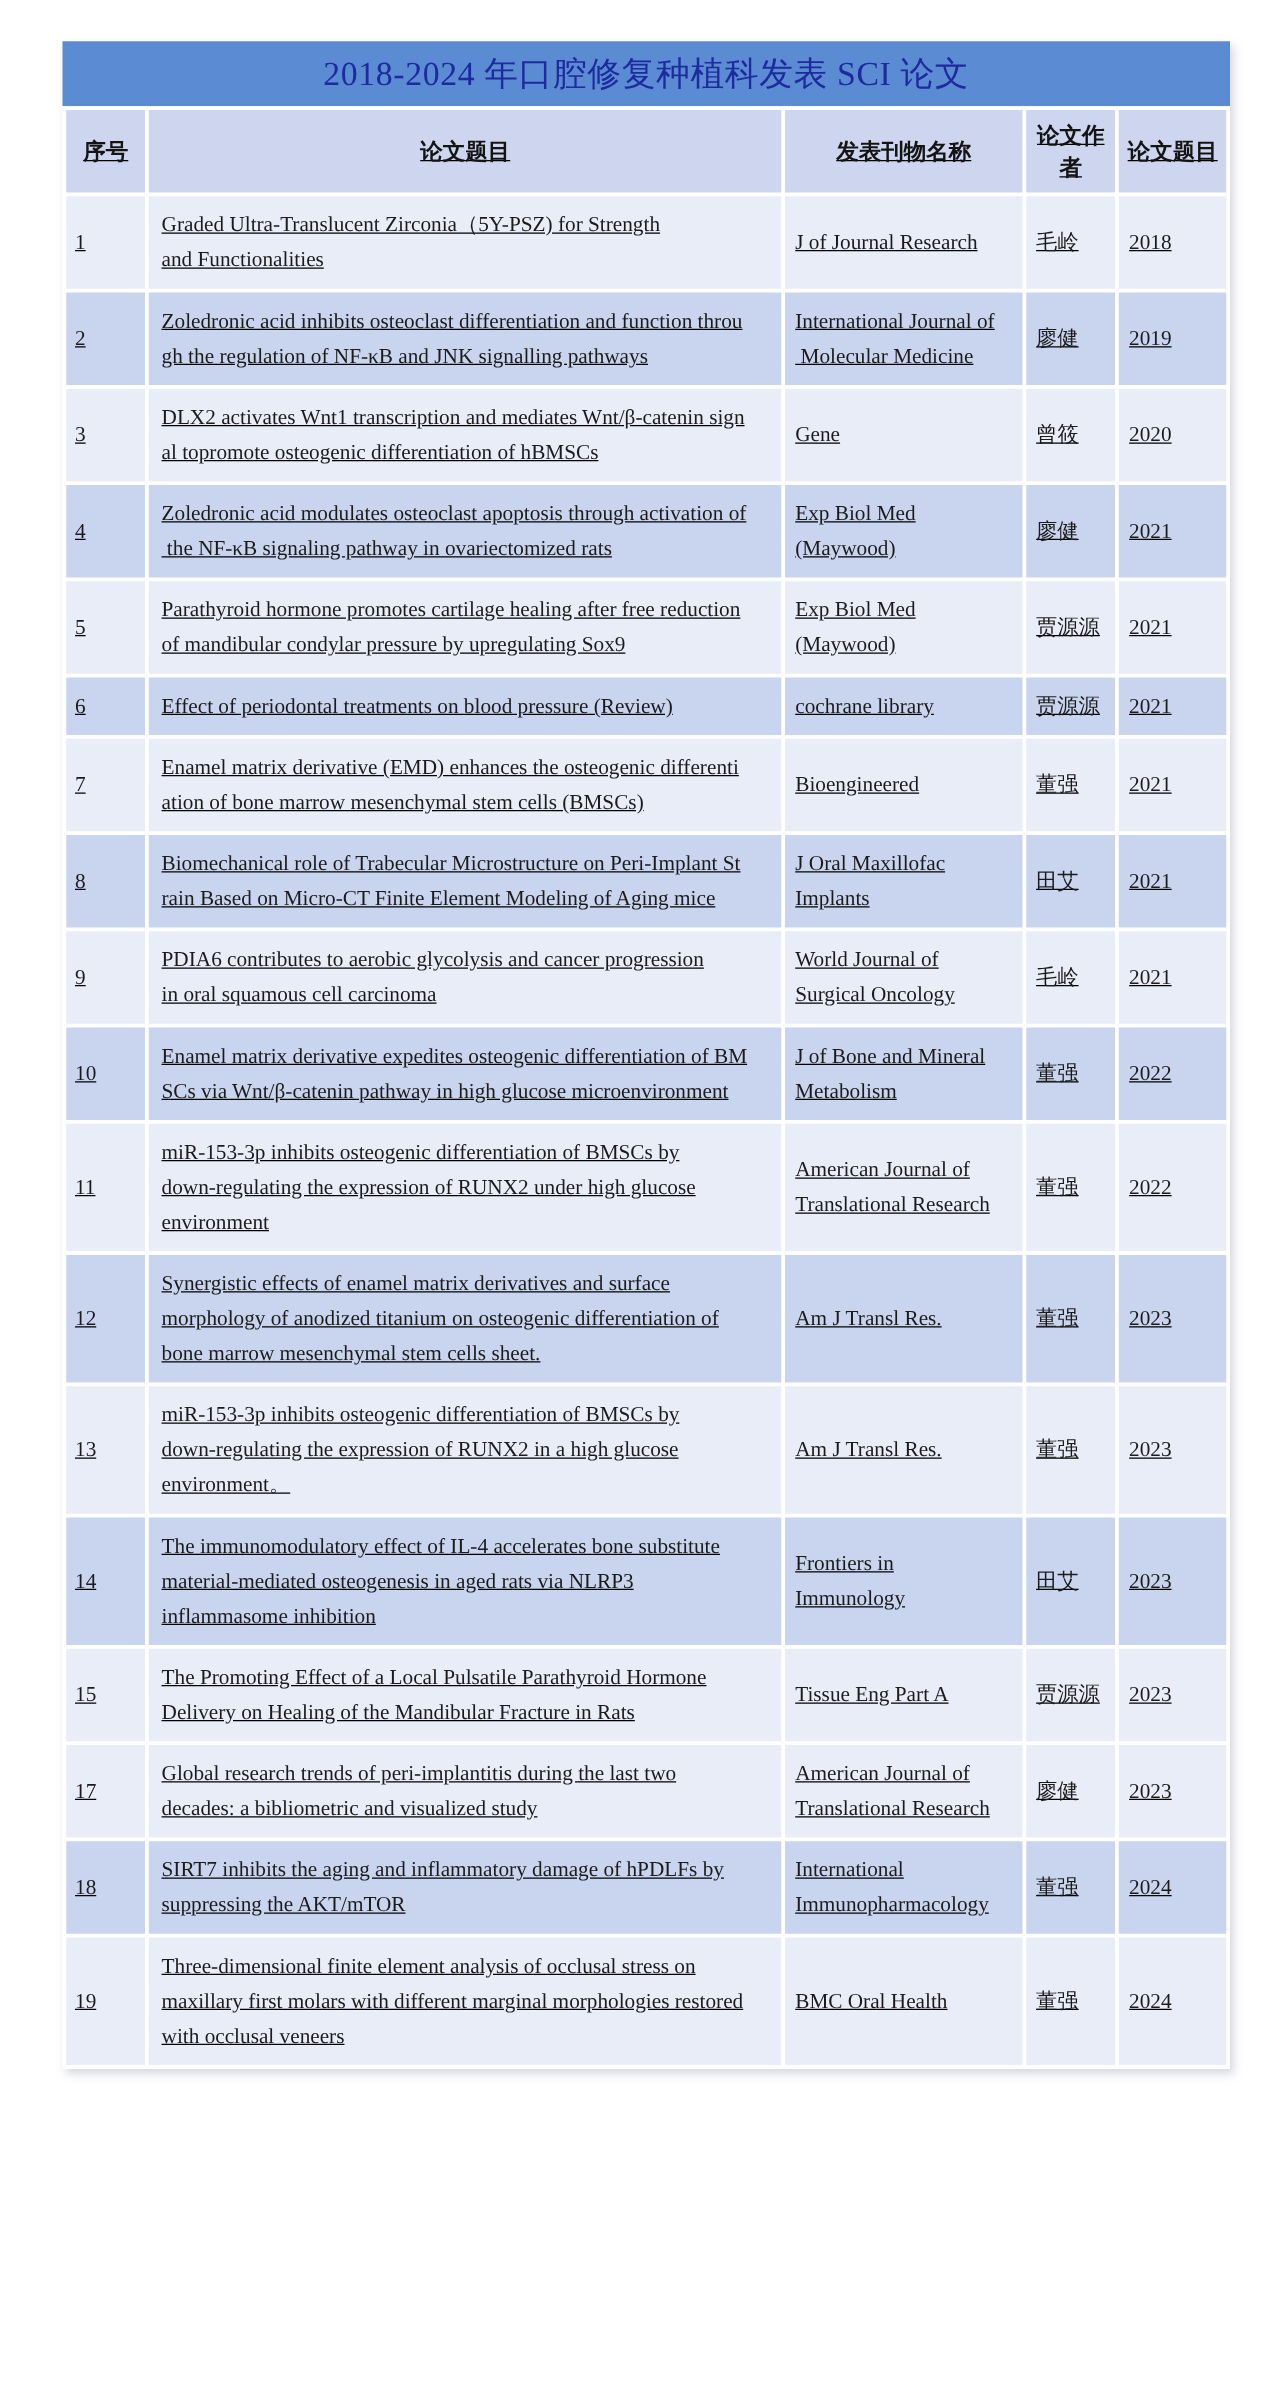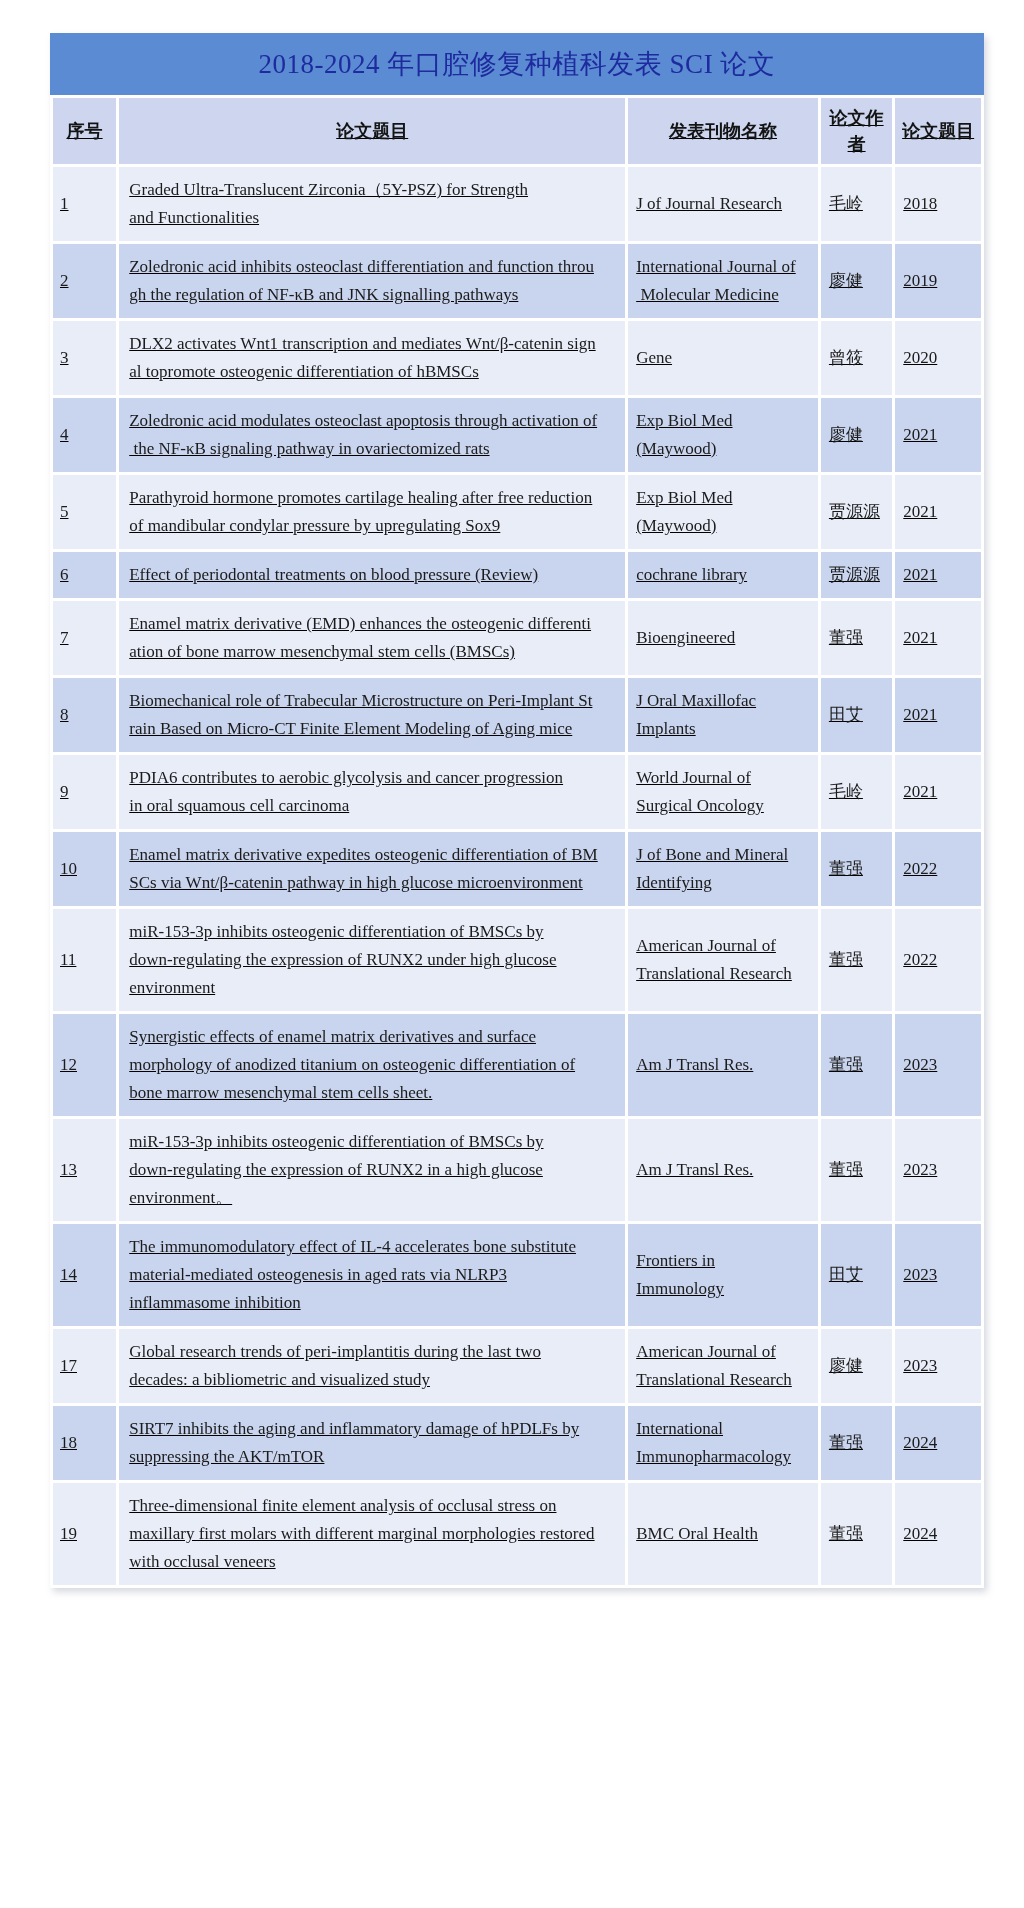--- a/index.html
+++ b/index.html
@@ -14,21 +14,21 @@
   }
   .page {
     padding: 33px 0 0 50px;
   }
   .doc {
     width: 934px;
     box-shadow: 3px 4px 7px rgba(110, 120, 145, 0.28);
   }
   .title-bar {
     width: 934px;
-    height: 62px;
+    height: 52px;
     background: var(--title-bar-bg, #5b8bd3);
     display: flex;
     align-items: center;
     justify-content: center;
   }
   .title-bar .title-text {
     color: var(--title-text, #1e2b9e);
     font-size: 27px;
     letter-spacing: 0.5px;
     white-space: nowrap;
@@ -172,21 +172,21 @@
             <td class="cell-journal">World Journal of
 Surgical Oncology</td>
             <td class="cell-author">毛岭</td>
             <td class="cell-year">2021</td>
           </tr>
           <tr class="row-even">
             <td class="cell-no">10</td>
             <td class="cell-title">Enamel matrix derivative expedites osteogenic differentiation of BM
 SCs via Wnt/β-catenin pathway in high glucose microenvironment</td>
             <td class="cell-journal">J of Bone and Mineral
-Identifying</td>
+Metabolism</td>
             <td class="cell-author">董强</td>
             <td class="cell-year">2022</td>
           </tr>
           <tr class="row-odd">
             <td class="cell-no">11</td>
             <td class="cell-title">miR-153-3p inhibits osteogenic differentiation of BMSCs by
 down-regulating the expression of RUNX2 under high glucose
 environment</td>
             <td class="cell-journal">American Journal of
 Translational Research</td>
@@ -215,20 +215,28 @@
             <td class="cell-no">14</td>
             <td class="cell-title">The immunomodulatory effect of IL-4 accelerates bone substitute
 material-mediated osteogenesis in aged rats via NLRP3
 inflammasome inhibition</td>
             <td class="cell-journal">Frontiers in
 Immunology</td>
             <td class="cell-author">田艾</td>
             <td class="cell-year">2023</td>
           </tr>
           <tr class="row-odd">
+            <td class="cell-no">15</td>
+            <td class="cell-title">The Promoting Effect of a Local Pulsatile Parathyroid Hormone
+Delivery on Healing of the Mandibular Fracture in Rats</td>
+            <td class="cell-journal">Tissue Eng Part A</td>
+            <td class="cell-author">贾源源</td>
+            <td class="cell-year">2023</td>
+          </tr>
+          <tr class="row-odd">
             <td class="cell-no">17</td>
             <td class="cell-title">Global research trends of peri-implantitis during the last two
 decades: a bibliometric and visualized study</td>
             <td class="cell-journal">American Journal of
 Translational Research</td>
             <td class="cell-author">廖健</td>
             <td class="cell-year">2023</td>
           </tr>
           <tr class="row-even">
             <td class="cell-no">18</td>

